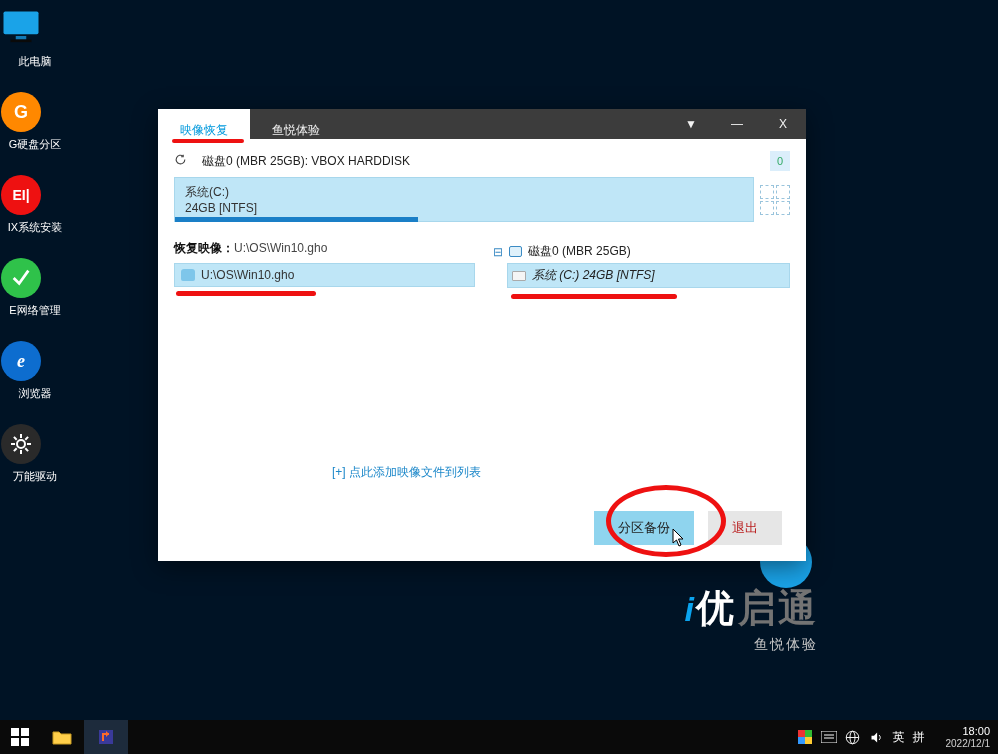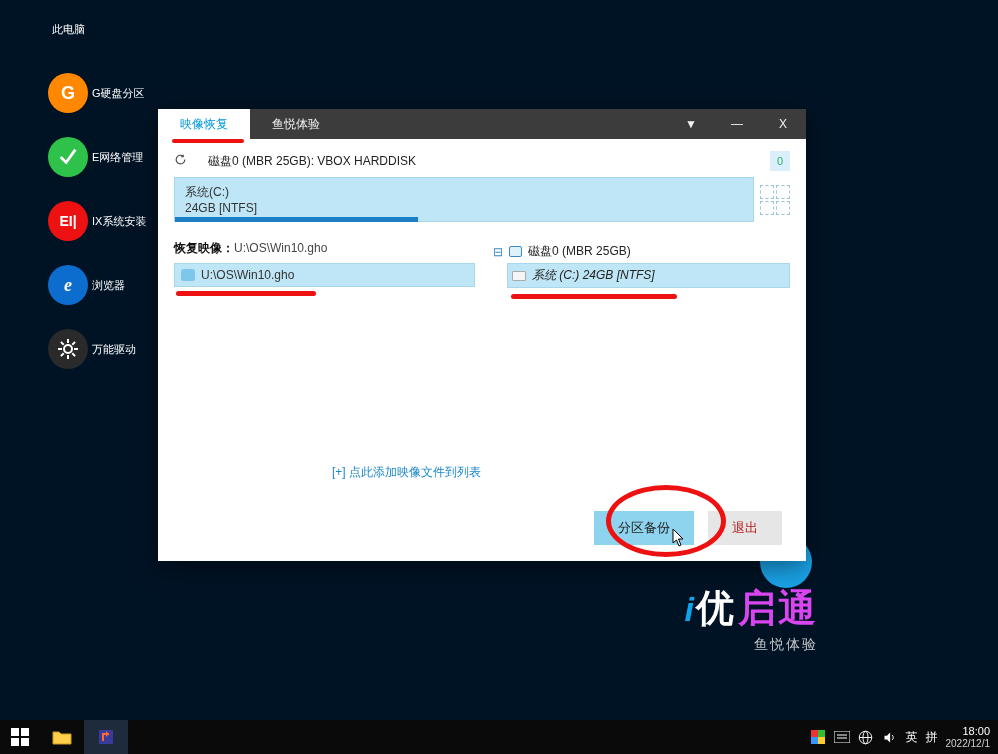--- a/index.html
+++ b/index.html
@@ -1,43 +1,43 @@
 <!DOCTYPE html>
 <html><head>
 <meta charset="utf-8">
 <style>
   * { box-sizing: border-box; margin: 0; padding: 0; font-family: "Microsoft YaHei", "Segoe UI", sans-serif; }
   body { width: 998px; height: 754px; background: #001325; overflow: hidden; position: relative; }
   
   
   .desktop-icons { position: absolute; left: 0; top: 0; width: 70px; display: flex; flex-direction: column; align-items: center; padding-top: 8px; gap: 22px; }
-  .desktop-icon { display: flex; flex-direction: row; align-items: center; gap: 4px; width: 70px; cursor: pointer; padding-left: 48px; }
+  .desktop-icon { display: flex; flex-direction: column; gap: 4px; width: 70px; cursor: pointer; }
   .desktop-icon-label { color: #fff; font-size: 11px; text-align: center; white-space: nowrap; }
   .icon-box { width: 42px; height: 42px; display: flex; align-items: center; justify-content: center; }
   .circle-icon { width: 40px; height: 40px; border-radius: 50%; display: flex; align-items: center; justify-content: center; color: #fff; font-weight: bold; font-size: 18px; }
   .circle-orange { background: #ff8800; }
   .circle-red { background: #e11; font-size: 14px; }
   .circle-green { background: #2fc24a; }
   .circle-blue { background: #0d6dcf; }
   .circle-dark { background: #2a2a2a; }
   
   
   .dialog { position: absolute; left: 158px; top: 109px; width: 648px; height: 452px; background: #fff; box-shadow: 0 6px 24px rgba(0,0,0,.45); display: flex; flex-direction: column; }
   .dialog-titlebar { height: 30px; background: #3c3c3c; display: flex; align-items: stretch; color: #f2f2f2; }
-  .tab { padding: 0 22px; display: flex; align-items: center; font-size: 12px; cursor: pointer; }
+  .tab { padding: 0 22px; display: flex; align-items: flex-end; font-size: 12px; cursor: pointer; }
   .tab.active { background: #fff; color: #0099dd; }
   .titlebar-spacer { flex: 1; }
   .titlebar-btn { width: 46px; display: flex; align-items: center; justify-content: center; font-size: 12px; cursor: pointer; }
   
   
   .scribble { position: absolute; background: #e11; height: 4px; border-radius: 3px; }
   
   
   .disk-section { padding: 12px 16px 4px 16px; }
-  .disk-header { display: flex; align-items: center; font-size: 12px; color: #222; gap: 21px; }
+  .disk-header { display: flex; align-items: center; font-size: 12px; color: #222; gap: 15px; }
   .disk-header .badge { margin-left: auto; background: #dbeefb; color: #3a6; width: 20px; height: 20px; display: flex; align-items: center; justify-content: center; font-size: 11px; }
   .disk-bar-wrap { margin-top: 6px; display: flex; align-items: stretch; gap: 6px; }
   .disk-bar { flex: 1; background: #bfe6f7; border: 1px solid #a8d7ec; padding: 6px 10px; position: relative; font-size: 12px; color: #333; }
   .disk-bar .progress { position: absolute; left: 0; bottom: -1px; height: 5px; background: #1a7fc7; width: 42%; }
   .disk-extra { width: 30px; display: flex; flex-direction: column; gap: 2px; justify-content: center; }
   .disk-extra-sq { width: 14px; height: 14px; border: 1px dashed #9ac4dc; display: inline-block; }
   .disk-extra-row { display: flex; gap: 2px; }
   
   
   .cols { display: flex; padding: 14px 16px 0 16px; gap: 14px; }
@@ -64,31 +64,31 @@
   .circle-annot { position: absolute; border: 5px solid #e11; border-radius: 50%; pointer-events: none; }
   
   
   .cursor { position: absolute; width: 14px; height: 20px; pointer-events: none; z-index: 50; }
   
   
   .brand { position: absolute; right: 180px; bottom: 100px; text-align: right; }
   .brand-logo { display: flex; align-items: baseline; justify-content: flex-end; gap: 2px; }
   .brand-i { color: #0aa4ef; font-size: 34px; font-weight: bold; font-style: italic; }
   .brand-u { color: #fff; font-size: 38px; font-weight: 900; letter-spacing: 2px; }
-  .brand-qi { color: #d946ef; font-size: 38px; font-weight: 900; letter-spacing: 2px; }
+  .brand-qi { color: #737373; font-size: 38px; font-weight: 900; letter-spacing: 2px; }
   .brand-sub { color: #c8c8c8; font-size: 14px; margin-top: 2px; letter-spacing: 2px; }
   
   
   .taskbar { position: absolute; left: 0; right: 0; bottom: 0; height: 34px; background: #0a0a0a; display: flex; align-items: center; }
   .start-btn { width: 40px; height: 34px; display: flex; align-items: center; justify-content: center; cursor: pointer; }
   .task-item { width: 44px; height: 34px; display: flex; align-items: center; justify-content: center; cursor: pointer; }
   .task-item.sel { background: #1d2b3c; }
   .tray { margin-left: auto; display: flex; align-items: center; gap: 8px; padding-right: 8px; color: #fff; font-size: 11px; }
   .tray-icon { width: 16px; height: 16px; display: flex; align-items: center; justify-content: center; }
-  .tray-text { display: flex; flex-direction: column; align-items: flex-end; line-height: 1.1; }
+  .tray-text { display: flex; flex-direction: column; align-items: flex-end; line-height: 1.1; margin-left: 13px; }
   
   .blue-partial-circle { position: absolute; width: 52px; height: 52px; border-radius: 50%; background: #1aa3e8; right: 186px; top: 536px; z-index: 0; }
 </style>
 </head>
 <body>
 
 <div class="blue-partial-circle"></div>
 
 <div class="desktop-icons">
   <div class="desktop-icon">
@@ -102,33 +102,33 @@
     <span class="desktop-icon-label">此电脑</span>
   </div>
   <div class="desktop-icon">
     <div class="icon-box">
         <div class="circle-icon circle-orange">G</div>
       </div>
     <span class="desktop-icon-label">G硬盘分区</span>
   </div>
   <div class="desktop-icon">
     <div class="icon-box">
+        <div class="circle-icon circle-red">EI|</div>
+      </div>
+    <span class="desktop-icon-label">IX系统安装</span>
+  </div>
+  <div class="desktop-icon">
+    <div class="icon-box">
         <div class="circle-icon circle-green">
       <svg width="22" height="22" viewBox="0 0 24 24">
             <path d="M4 12 L10 18 L20 4" stroke="#fff" stroke-width="3" fill="none"></path>
           </svg>
     </div>
       </div>
     <span class="desktop-icon-label">E网络管理</span>
-  </div>
-  <div class="desktop-icon">
-    <div class="icon-box">
-        <div class="circle-icon circle-red">EI|</div>
-      </div>
-    <span class="desktop-icon-label">IX系统安装</span>
   </div>
   <div class="desktop-icon">
     <div class="icon-box">
         <div class="circle-icon circle-blue" style="font-style:italic;font-family:Georgia,serif;">e</div>
       </div>
     <span class="desktop-icon-label">浏览器</span>
   </div>
   <div class="desktop-icon">
     <div class="icon-box">
         <div class="circle-icon circle-dark">

